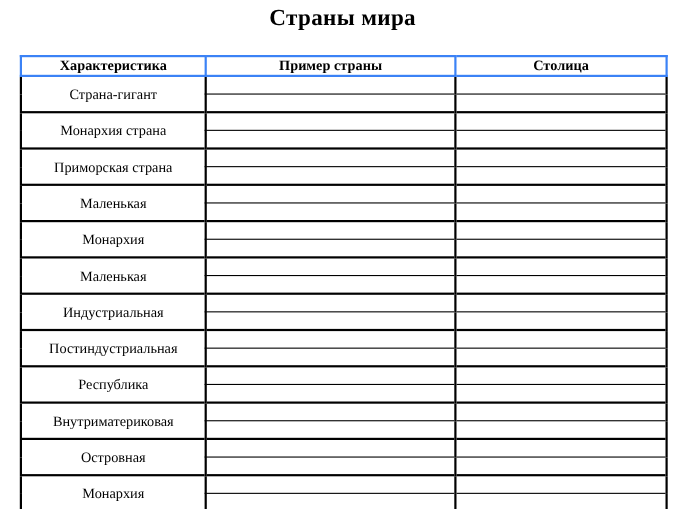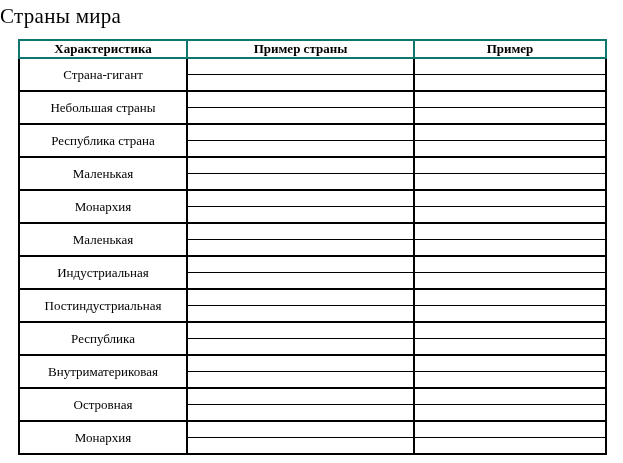--- a/index.html
+++ b/index.html
@@ -6,38 +6,39 @@
     margin: 0;
     padding: 0;
     width: 623px;
     height: 463px;
     background: #ffffff;
     font-family: "Liberation Serif", "DejaVu Serif", serif;
     color: #000000;
     overflow: hidden;
   }
   .doc-title {
+    text-align: center;
     font-size: 21px;
-    font-weight: normal;
-    margin: 4px 0 11px 0;
+    font-weight: bold;
+    margin: 4px 0 22px 0;
     line-height: 1.15;
     letter-spacing: 0.3px;
   }
   table.worksheet {
     border-collapse: collapse;
     table-layout: fixed;
     margin-left: 18px;
     width: 587px;
     border: 2px solid #000;
   }
   col.c1 { width: 168px; }
   col.c2 { width: 227px; }
   col.c3 { width: 192px; }
   th {
-    border: 2px solid #0f766e;
+    border: 2px solid #3b82f6;
     font-size: 13px;
     font-weight: bold;
     vertical-align: middle;
     height: 13px;
     padding: 0;
   }
   td {
     border-left: 2px solid #000;
     border-right: 2px solid #000;
     padding: 0;
@@ -60,46 +61,46 @@
 <table class="worksheet">
   <colgroup>
       <col class="c1">
       <col class="c2">
       <col class="c3">
     </colgroup>
   <thead>
     <tr>
       <th>Характеристика</th>
       <th>Пример страны</th>
-      <th>Пример</th>
+      <th>Столица</th>
     </tr>
   </thead>
   <tbody>
     <tr class="g-top">
       <td class="label-cell" rowspan="2">Страна-гигант</td>
       <td class="blank-cell"></td>
       <td class="blank-cell"></td>
     </tr>
     <tr class="g-bot">
       <td class="blank-cell"></td>
       <td class="blank-cell"></td>
     </tr>
 
     <tr class="g-top">
-      <td class="label-cell" rowspan="2">Небольшая страны</td>
+      <td class="label-cell" rowspan="2">Монархия страна</td>
       <td class="blank-cell"></td>
       <td class="blank-cell"></td>
     </tr>
     <tr class="g-bot">
       <td class="blank-cell"></td>
       <td class="blank-cell"></td>
     </tr>
 
     <tr class="g-top">
-      <td class="label-cell" rowspan="2">Республика страна</td>
+      <td class="label-cell" rowspan="2">Приморская страна</td>
       <td class="blank-cell"></td>
       <td class="blank-cell"></td>
     </tr>
     <tr class="g-bot">
       <td class="blank-cell"></td>
       <td class="blank-cell"></td>
     </tr>
 
     <tr class="g-top">
       <td class="label-cell" rowspan="2">Маленькая</td>

